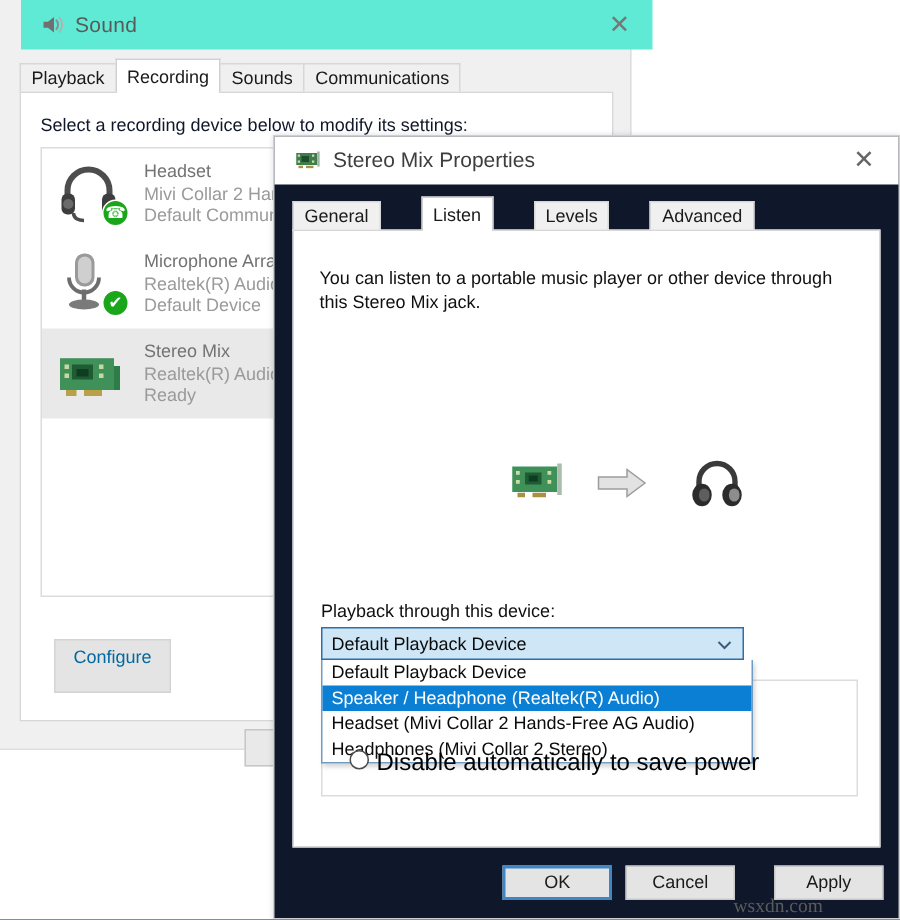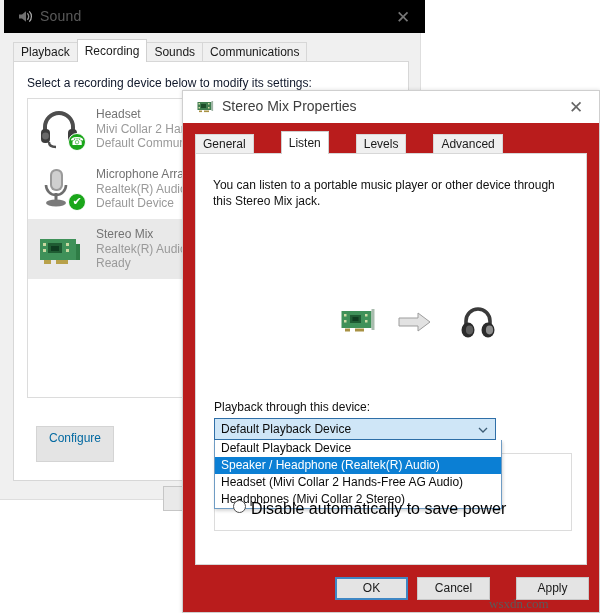--- a/index.html
+++ b/index.html
@@ -26,24 +26,24 @@
     width: 421px;
     height: 500px;
     background: #f0f0f0;
     border: 1px solid #dedede;
     border-top: none;
     border-left: none;
     box-sizing: border-box;
   }
   .sound-titlebar {
     position: absolute;
-    left: 4px; top: 0;
+    left: 14px; top: 0;
     width: 421px;
     height: 33px;
-    background: #000000;
+    background: #5eead4;
     box-sizing: border-box;
   }
   .sound-title-icon {
     position: absolute;
     left: 12px;
     top: 8px;
     width: 17px;
     height: 17px;
   }
   .sound-title-text {
@@ -199,21 +199,21 @@
     box-sizing: border-box;
   }
 
   
   .prop-window {
     position: absolute;
     left: 182px;
     top: 90px;
     width: 418px;
     height: 523px;
-    background: #b91c1c;
+    background: #0f172a;
     border: 1px solid #cfcfcf;
     box-sizing: border-box;
     box-shadow: 0 0 4px rgba(0,0,0,0.14);
   }
   .prop-titlebar {
     position: absolute;
     left: 0; top: 0;
     width: 100%;
     height: 32px;
     background: #ffffff;

